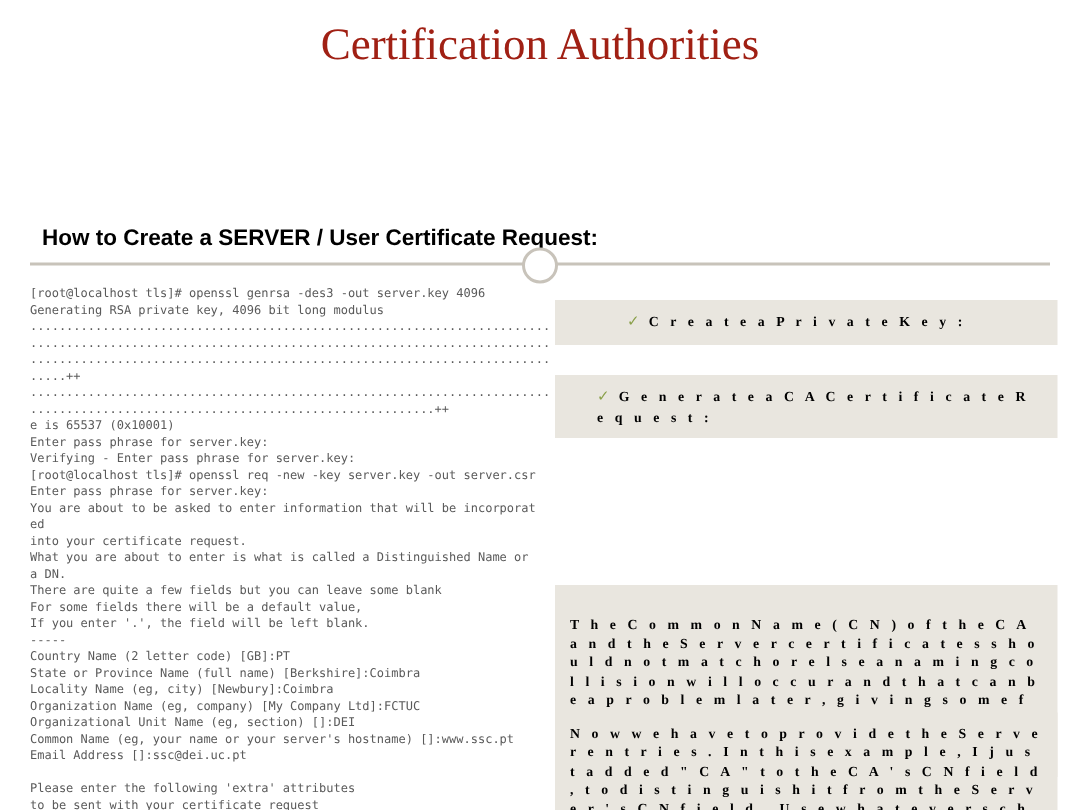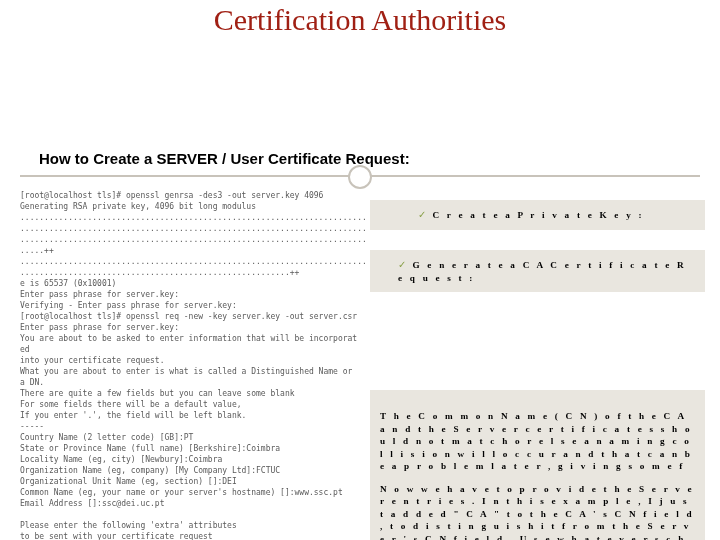--- a/index.html
+++ b/index.html
@@ -1,19 +1,19 @@
 <!DOCTYPE html>
 <html><head>
 <meta charset="utf-8">
 <style>
   * { margin:0; padding:0; box-sizing:border-box; }
   html,body { width:720px; height:540px; background:#fff; font-family: Georgia, 'Times New Roman', serif; overflow:hidden; }
   .slide { width:720px; height:540px; position:relative; background:#fff; }
-  .title { text-align:center; font-size:30px; color:#a02014; font-weight:400; line-height:1.3; font-family: Georgia, serif; }
-  .subtitle { position:absolute; top:150px; left:39px; font-family: Arial, Helvetica, sans-serif; font-weight:700; font-size:15px; color:#000; }
+  .title { text-align:center; font-size:30px; color:#a02014; font-weight:400; padding-top:10px; line-height:1.3; font-family: Georgia, serif; }
+  .subtitle { position:absolute; top:150px; left:28px; font-family: Arial, Helvetica, sans-serif; font-weight:700; font-size:15px; color:#000; }
   .underline { position:absolute; top:175px; left:20px; right:20px; height:2px; background:#c8c3ba; }
   .circle { position:absolute; top:165px; left:50%; transform:translateX(-50%); width:24px; height:24px; border:2px solid #c8c3ba; border-radius:50%; background:#fff; }
   .terminal { position:absolute; top:190px; left:20px; width:340px; font-family: 'Lucida Console', Menlo, monospace; font-size:8px; line-height:11px; color:#5a5a5a; white-space:pre-wrap; word-break:break-all; }
   .panel { position:absolute; left:370px; width:335px; background:#e9e6df; padding:8px 10px; font-family: Georgia, serif; font-size:9.2px; line-height:1.35; letter-spacing:0.12em; color:#000; word-spacing:0.35em; }
   .panel.p1 { top:200px;padding-left:48px; }
   .panel.p2 { top:250px;padding-left:28px; }
   .panel.p3 { top:390px; }
   .panel.p4 { top:475px; }
   .check { color:#8aa04a; font-size:10px; margin-right:5px; }
   .bold { font-weight:700; }

